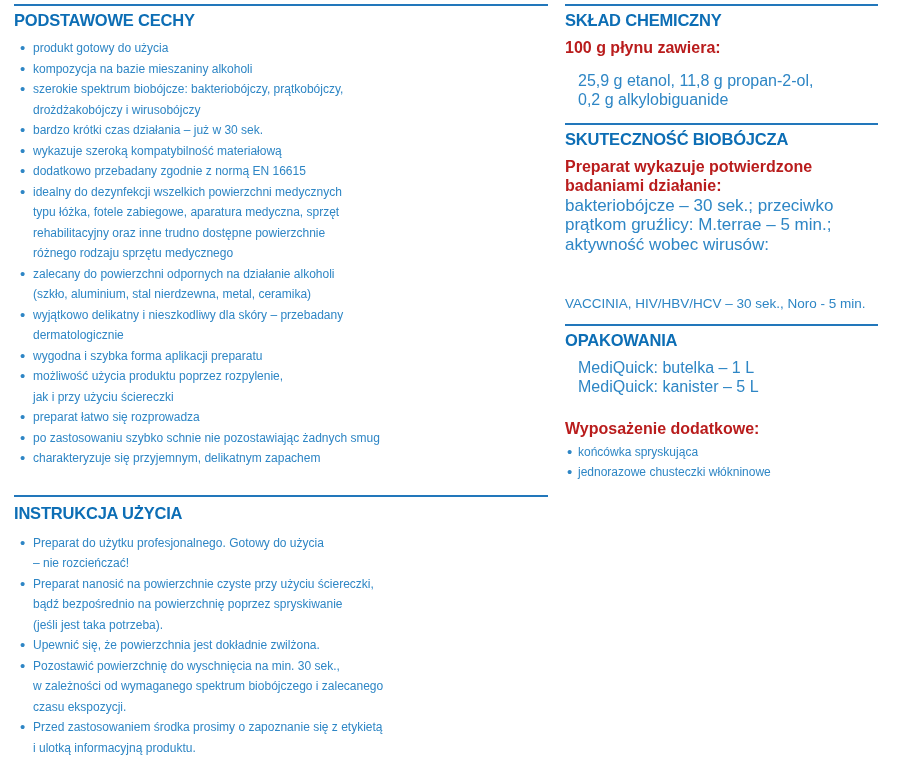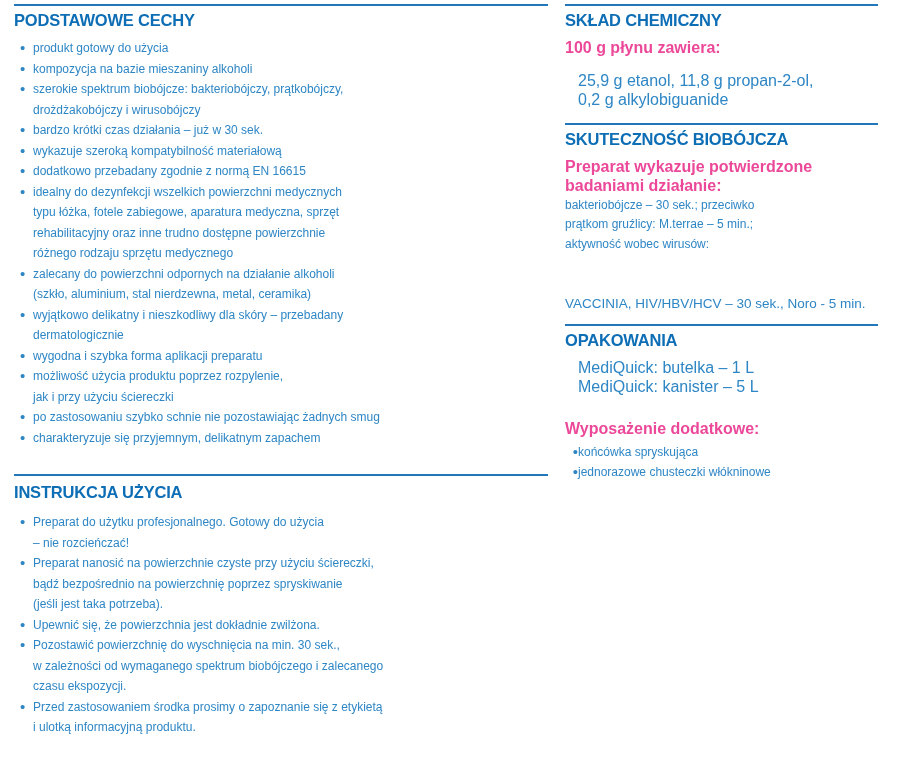--- a/index.html
+++ b/index.html
@@ -36,33 +36,33 @@
   }
 
   .sec-instructions { margin-top: 26px; }
   .sec-instructions h2 { margin-top: 8px; }
   .sec-instructions .list { margin-top: 11px; }
 
   
   .sub {
     margin: 9px 0 0 0;
     font-size: 16px; line-height: 19.5px; font-weight: bold;
-    color: #ec4899; white-space: pre-line;
+    color: #b91c1c; white-space: pre-line;
   }
   .bodytxt {
     margin: 13px; font-size: 16px; line-height: 19.5px;
     color: #2e86c5; white-space: pre-line;
   }
-  .line { margin: 0; font-size: 12px; line-height: 19.5px; color: #2e86c5; }
+  .line { margin: 0; font-size: 17px; line-height: 19.5px; color: #2e86c5; }
   .line.small { font-size: 13.5px; margin-top: 40px; }
   .sec-efficacy  { margin-top: 12px; }
   .sec-packaging { margin-top: 10px; }
   .sec-packaging .bodytxt { margin-top: 9px; }
   .extras-title { margin-top: 22px; }
-  .list-extras { margin-top: 4px; text-align: right; }
+  .list-extras { margin-top: 4px; }
   .list-extras .li::before { margin-left: 2px; width: 11px; line-height: 20px; }
   .list-extras .txt { line-height: 20px; }
 </style>
 </head>
 <body>
 
 <div class="page">
 
   <div class="col col-left">
 
@@ -102,20 +102,23 @@
         <li class="li">
             <span class="txt">wyjątkowo delikatny i nieszkodliwy dla skóry – przebadany
 dermatologicznie</span>
           </li>
         <li class="li">
             <span class="txt">wygodna i szybka forma aplikacji preparatu</span>
           </li>
         <li class="li">
             <span class="txt">możliwość użycia produktu poprzez rozpylenie,
 jak i przy użyciu ściereczki</span>
+          </li>
+        <li class="li">
+            <span class="txt">preparat łatwo się rozprowadza</span>
           </li>
         <li class="li">
             <span class="txt">po zastosowaniu szybko schnie nie pozostawiając żadnych smug</span>
           </li>
         <li class="li">
             <span class="txt">charakteryzuje się przyjemnym, delikatnym zapachem</span>
           </li>
       </ul>
     </section>
 

